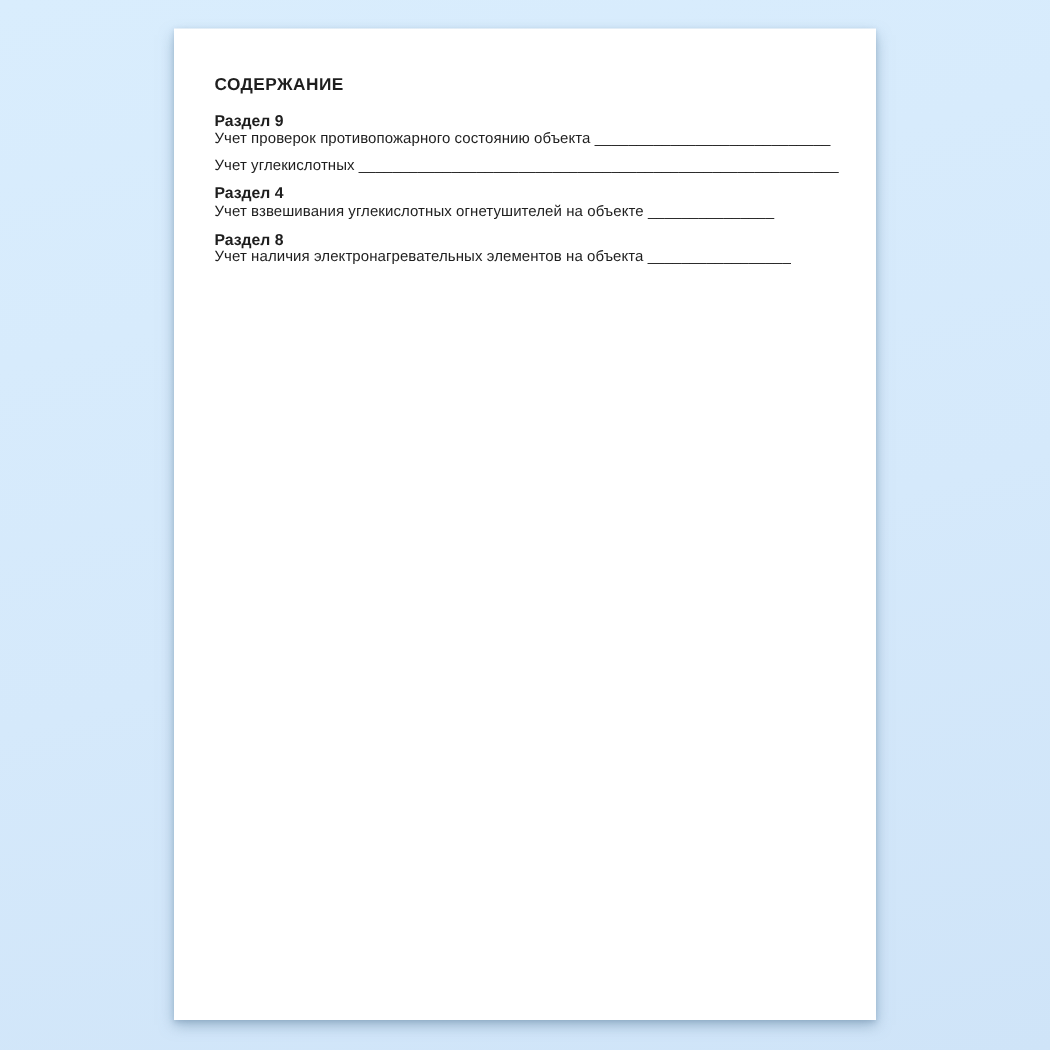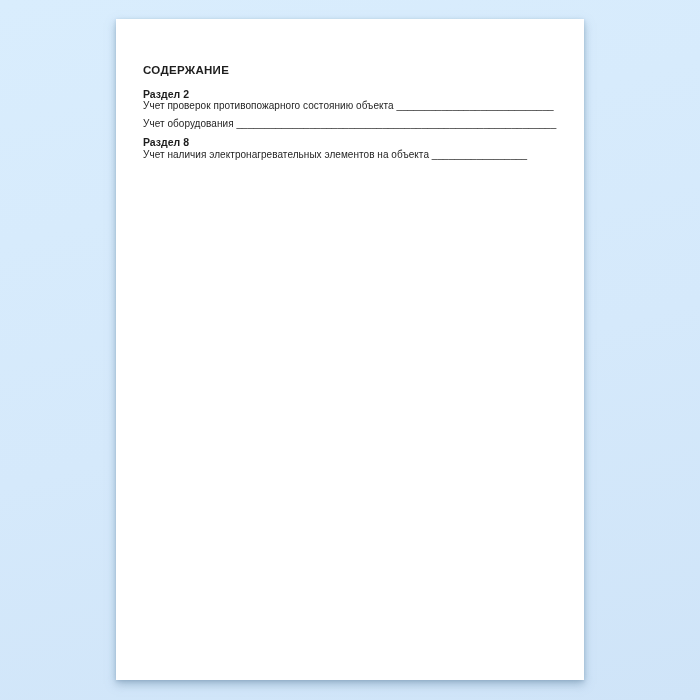--- a/index.html
+++ b/index.html
@@ -18,21 +18,21 @@
     position: absolute;
     left: 116px;
     top: 19px;
     width: 468px;
     height: 661px;
     background: #ffffff;
     box-shadow: 0 4px 9px rgba(106, 138, 168, 0.55),
                 0 1px 3px rgba(106, 138, 168, 0.30);
   }
   .content {
-    padding: 45px 27px 0 27px;
+    padding: 32px 27px 0 27px;
     color: #1e1e1e;
   }
   .doc-title {
     font-size: 11.5px;
     line-height: 13px;
     font-weight: bold;
     letter-spacing: 0.3px;
     margin: 0 0 11px 0;
     white-space: nowrap;
   }
@@ -54,29 +54,33 @@
 </style>
 </head>
 <body>
 
 <div class="page">
   <div class="content">
 
     <div class="doc-title">СОДЕРЖАНИЕ</div>
 
     <div class="section">
-      <div class="sec-title">Раздел 2</div>
+      <div class="sec-title">Раздел 9</div>
       <div class="sec-line">Учет проверок противопожарного состоянию объекта ____________________________</div>
     </div>
 
 
     <div class="section">
-      <div class="sec-line">Учет оборудования _________________________________________________________</div>
+      <div class="sec-line">Учет углекислотных _________________________________________________________</div>
     </div>
 
+    <div class="section">
+      <div class="sec-title">Раздел 4</div>
+      <div class="sec-line">Учет взвешивания углекислотных огнетушителей на объекте _______________</div>
+    </div>
 
     <div class="section">
       <div class="sec-title">Раздел 8</div>
       <div class="sec-line">Учет наличия электронагревательных элементов на объекта _________________</div>
     </div>
 
   </div>
 </div>
 
 </body></html>

